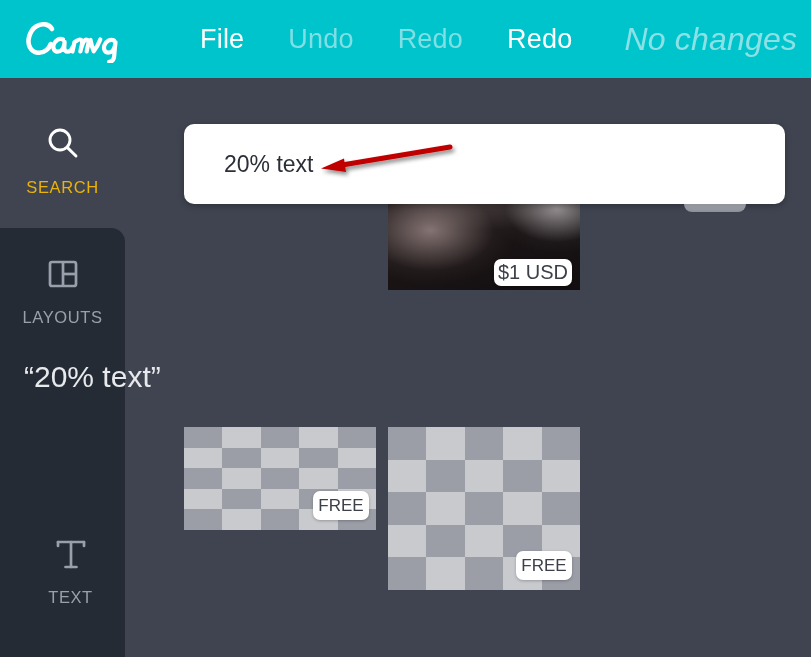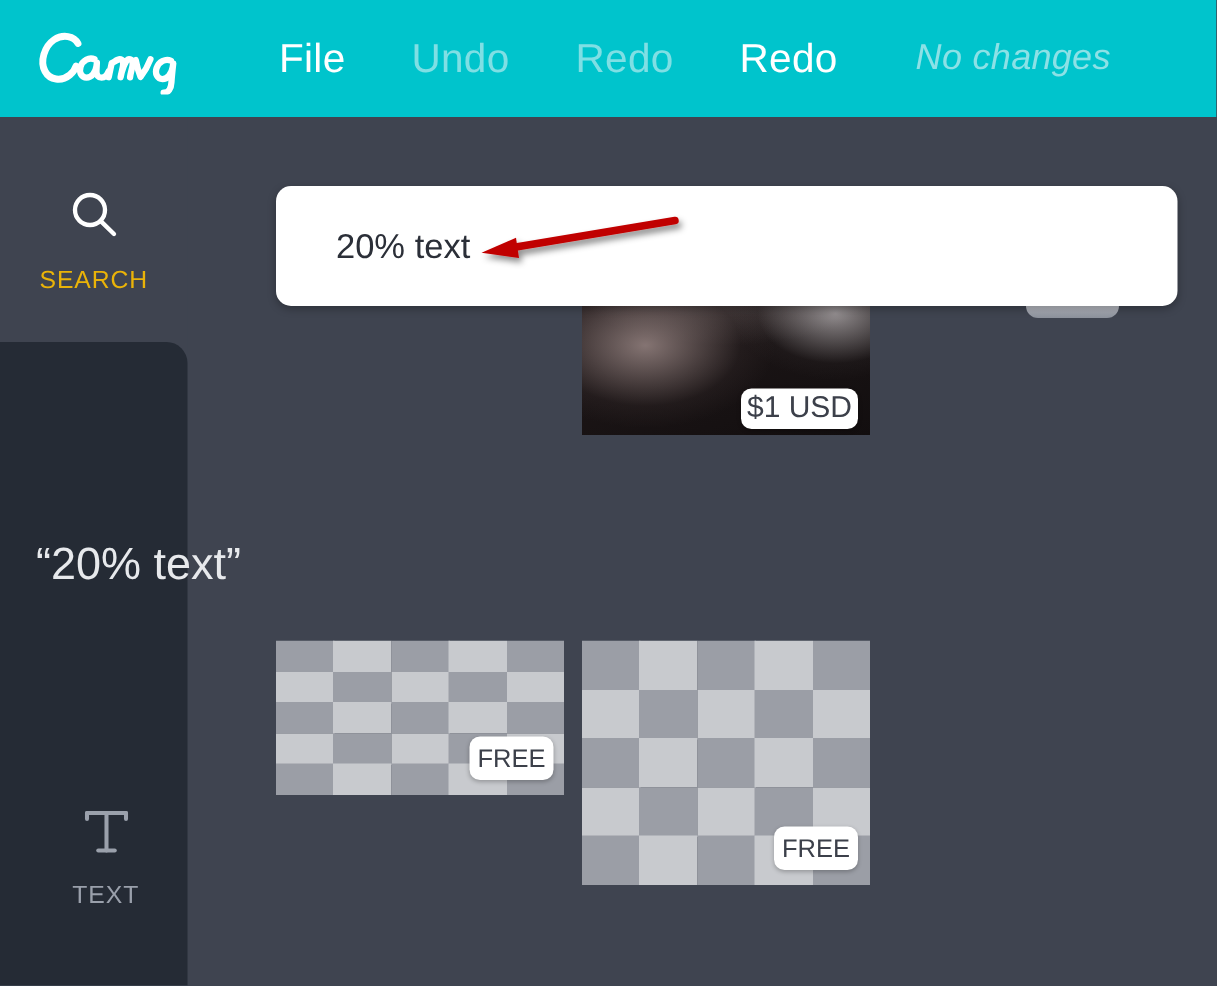--- a/index.html
+++ b/index.html
@@ -16,28 +16,28 @@
     position:absolute; left:0; top:0; width:811px; height:78px;
     background:#00c4cc;
     display:flex; align-items:center;
   }
   .logo {
     margin-left:22px; width:130px; height:52px;
     display:flex; align-items:center; justify-content:flex-start;
     color:#fff;
   }
   .logo svg { display:block; }
-  .menu { display:flex; align-items:center; margin-left:34px; }
+  .menu { display:flex; align-items:center; margin-left:48px; }
   .menu-item {
     color:#ffffff; font-size:27px; font-weight:400;
     margin-right:44px; white-space:nowrap; letter-spacing:0.2px;
   }
   .menu-item.dim { color:#7fdfe4; }
   .status {
-    color:#8ce1e6; font-size:24px; font-style:italic;
+    color:#8ce1e6; font-size:32px; font-style:italic;
     margin-left:8px; white-space:nowrap; letter-spacing:0.2px;
   }
 
   
   .rail {
     position:absolute; left:0; top:78px; width:125px; height:579px;
     background:#3f4450;
   }
   .rail-panel {
     position:absolute; left:0; top:150px; width:125px; height:429px;
@@ -154,20 +154,30 @@
     <div class="rail-item active" id="railSearch">
       <span class="ic">
         <svg width="40" height="40" viewBox="0 0 40 40" fill="none" stroke-width="2.9" stroke-linecap="round">
           <circle cx="17" cy="16" r="10"></circle>
             <path d="M24.2 23.4 L33 32"></path>
         </svg>
       </span>
       <span class="lb">SEARCH</span>
     </div>
 
+    <div class="rail-item" id="railLayouts">
+      <span class="ic">
+        <svg width="40" height="40" viewBox="0 0 40 40" fill="none" stroke-width="2.7" stroke-linejoin="round">
+          <rect x="7" y="8" width="26" height="24" rx="2"></rect>
+          <path d="M20 8 V32"></path>
+            <path d="M20 20 H33"></path>
+        </svg>
+      </span>
+      <span class="lb">LAYOUTS</span>
+    </div>
 
 
     <div class="rail-item" id="railText">
       <span class="ic">
         <svg width="40" height="44" viewBox="0 0 40 44" fill="none" stroke-width="2.7" stroke-linecap="round">
           <path d="M7 10 H33"></path>
             <path d="M20 10 V35"></path>
           <path d="M14.5 35 H25.5"></path>
           <path d="M7 10 V14"></path>
             <path d="M33 10 V14"></path>

